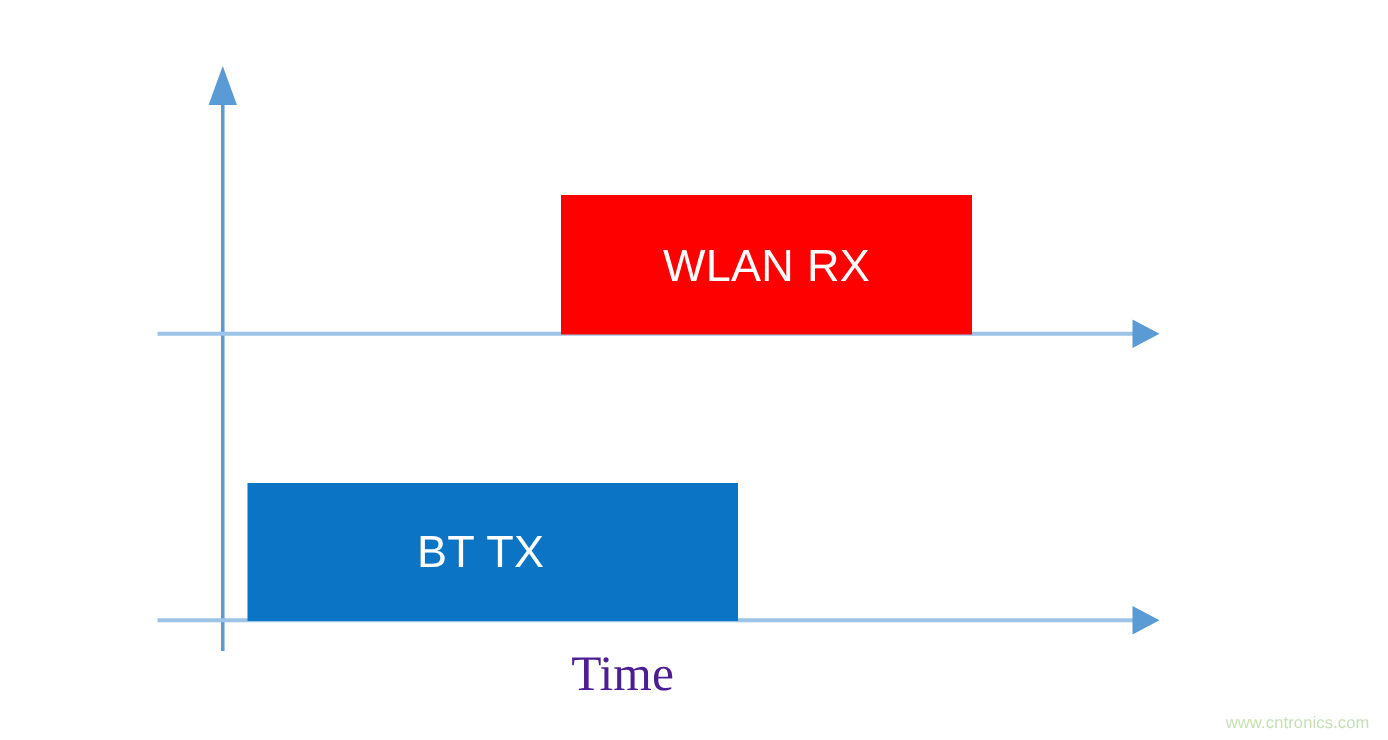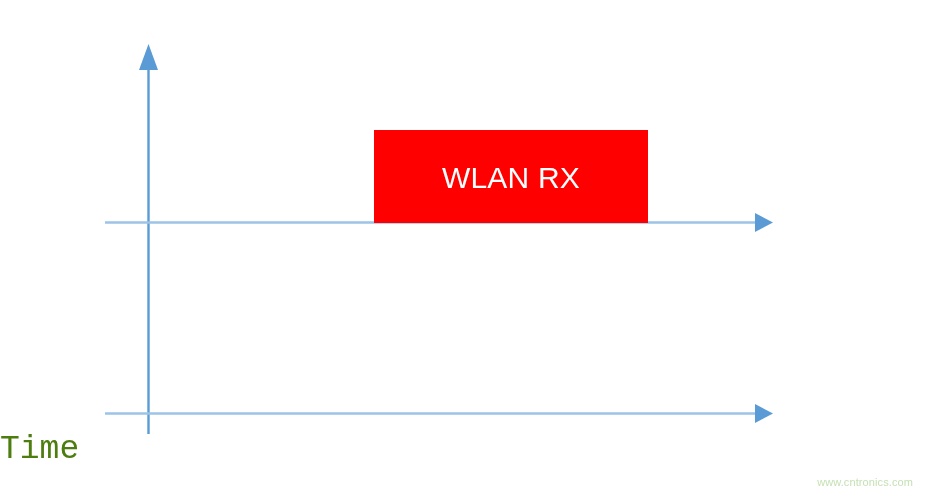--- a/index.html
+++ b/index.html
@@ -68,23 +68,24 @@
   #bt-tx-block .block-label {
     transform: translate(-8px, 1px);
   }
 
   
   #time-label {
     position: absolute;
     left: 0px;
     top: 432px;
     width: 830px;
-    color: #4d7c0f;
+    text-align: center;
+    color: #4c1d95;
     font-size: 33px;
-    font-family: Liberation Mono, monospace;
+    font-family: Liberation Serif, serif;
     font-weight: 400;
     line-height: 1.1;
     white-space: nowrap;
   }
 
   
   #watermark {
     position: absolute;
     right: 12px;
     bottom: 5px;
@@ -113,18 +114,21 @@
 
     <line x1="105" y1="413.5" x2="762" y2="413.5" stroke="#9dc3e6" stroke-width="2.6"></line>
 
     <polygon points="773,413.5 755,404 755,423" fill="#5b9bd5"></polygon>
   </svg>
 
   <div class="block" id="wlan-rx-block">
     <span class="block-label">WLAN RX</span>
   </div>
 
+  <div class="block" id="bt-tx-block">
+    <span class="block-label">BT TX</span>
+  </div>
 
   <div id="time-label">Time</div>
 
   <div id="watermark">www.cntronics.com</div>
 
 </div>
 
 </body></html>

